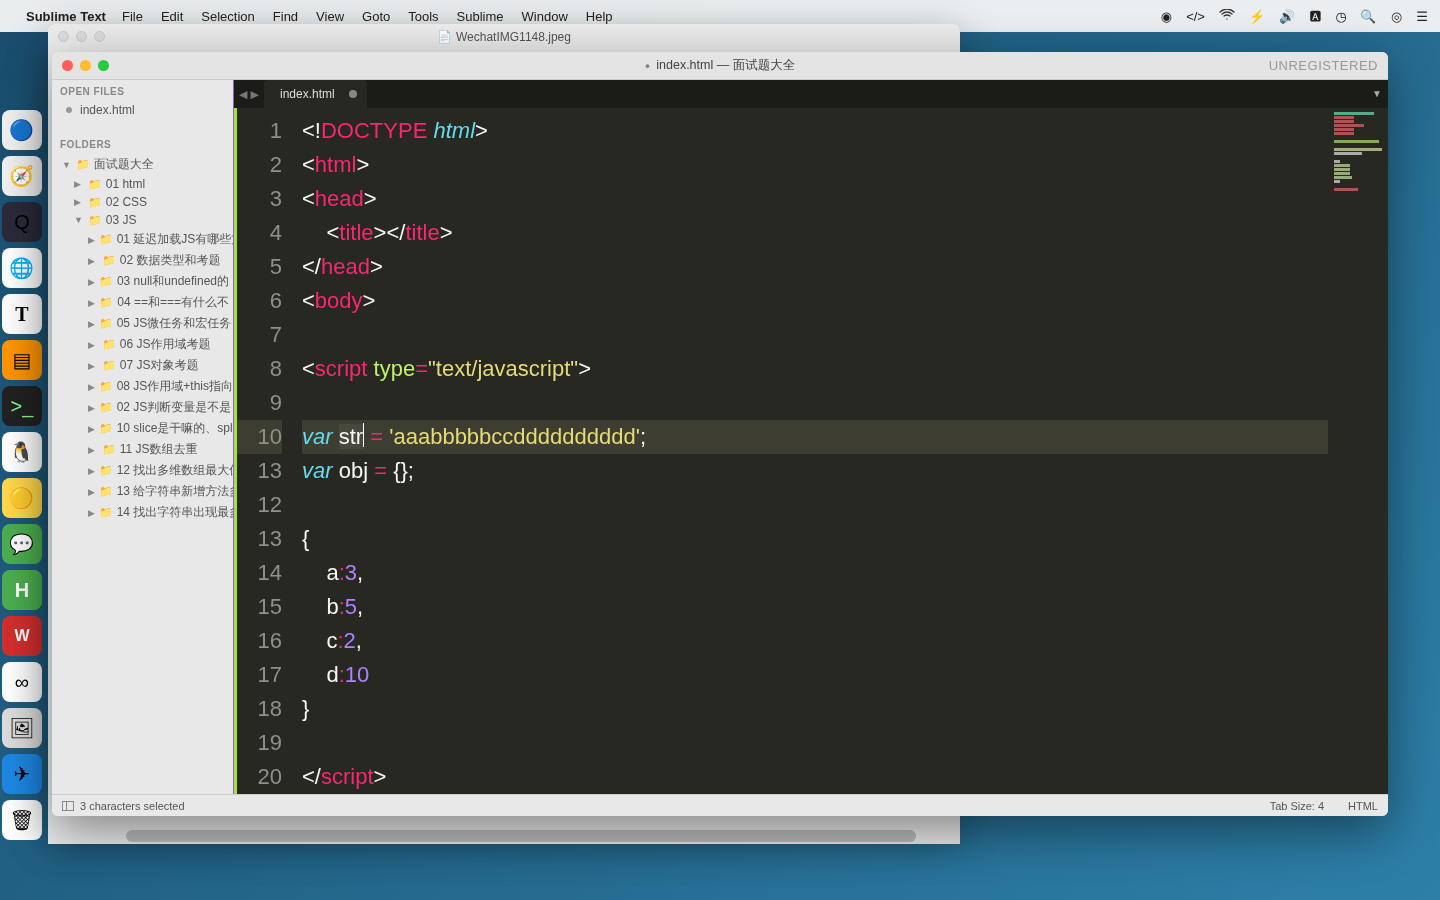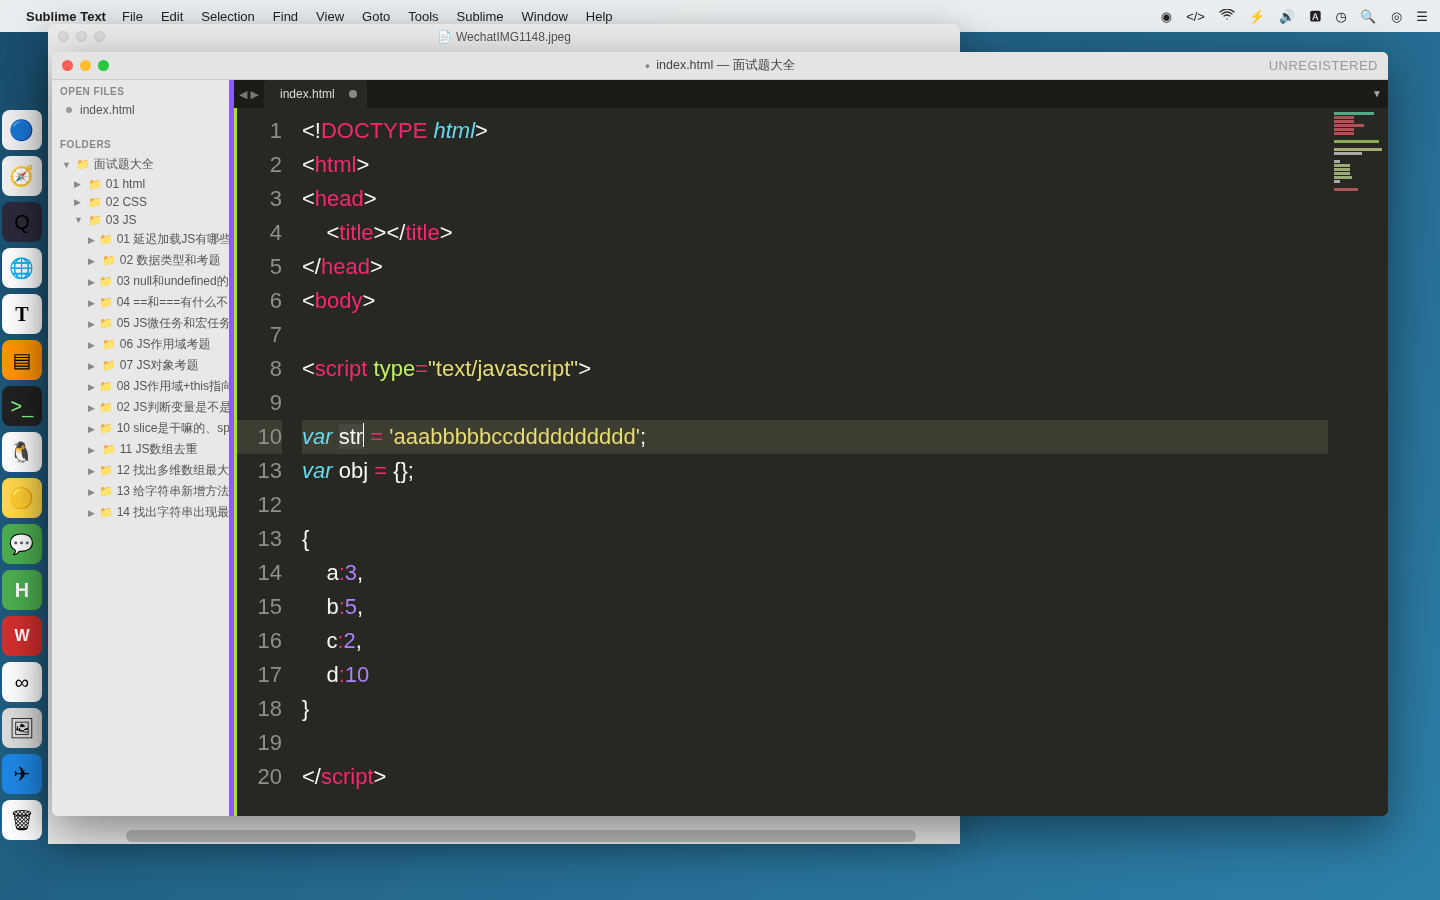--- a/index.html
+++ b/index.html
@@ -27,21 +27,21 @@
 .sublime-window { position: absolute; left: 52px; top: 52px; width: 1336px; height: 764px; background: #e8e8e8; border-radius: 6px; box-shadow: 0 15px 50px rgba(0,0,0,0.45); display: flex; flex-direction: column; overflow: hidden; }
 .subl-titlebar { height: 28px; background: #e4e4e4; display: flex; align-items: center; justify-content: center; font-size: 12.5px; color: #444; position: relative; border-bottom: 1px solid #ccc; }
 .subl-traffic { position: absolute; left: 10px; top: 8px; display: flex; gap: 7px; }
 .subl-traffic span { width: 11px; height: 11px; border-radius: 50%; }
 .tc-r { background: #ff5f56; } .tc-y { background: #ffbd2e; } .tc-g { background: #27c93f; }
 .subl-unreg { position: absolute; right: 10px; color: #999; font-size: 13px; letter-spacing: 0.5px; }
 
 .subl-body { flex: 1; display: flex; overflow: hidden; }
 
 
-.sidebar { width: 182px; background: #e8e8e8; color: #444; font-size: 12px; overflow: hidden; border-right: 5px solid #8b5cf6; }
+.sidebar { width: 182px; background: #e8e8e8; color: #444; font-size: 12px; overflow: hidden; border-right: 1px solid #8b5cf6; }
 .sidebar-section-header { padding: 6px 8px 4px 8px; font-size: 10px; font-weight: 600; letter-spacing: 0.5px; color: #888; }
 .sidebar-item { padding: 2px 4px 2px 10px; display: flex; align-items: center; gap: 4px; white-space: nowrap; overflow: hidden; font-size: 12px; color: #555; }
 .sidebar-item.file { padding-left: 14px; }
 .sidebar-item .arrow { font-size: 9px; color: #888; width: 10px; }
 .sidebar-item .folder-icon { color: #999; font-size: 11px; }
 .sidebar-item .dot { width: 6px; height: 6px; border-radius: 50%; background: #999; margin-right: 4px; }
 .indent-1 { padding-left: 22px; } .indent-2 { padding-left: 36px; }
 
 
 .editor-area { flex: 1; display: flex; flex-direction: column; background: #272822; }
@@ -323,13 +323,22 @@
             <div class="mline" style="background:#9a7;width:18px"></div>
             <div class="mline" style="background:#aaa;width:6px"></div>
             <div class="mline" style="background:transparent;width:0"></div>
             <div class="mline" style="background:#a55;width:24px"></div>
           </div>
         </div>
       </div>
     </div>
   </div>
 
+  <div class="statusbar">
+    <div class="st-left">
+      <span class="panel-icon"></span>
+      <span>3 characters selected</span>
+    </div>
+    <span class="st-spacer"></span>
+    <span class="st-item">Tab Size: 4</span>
+    <span class="st-item">HTML</span>
+  </div>
 </div>
 
 </body></html>

